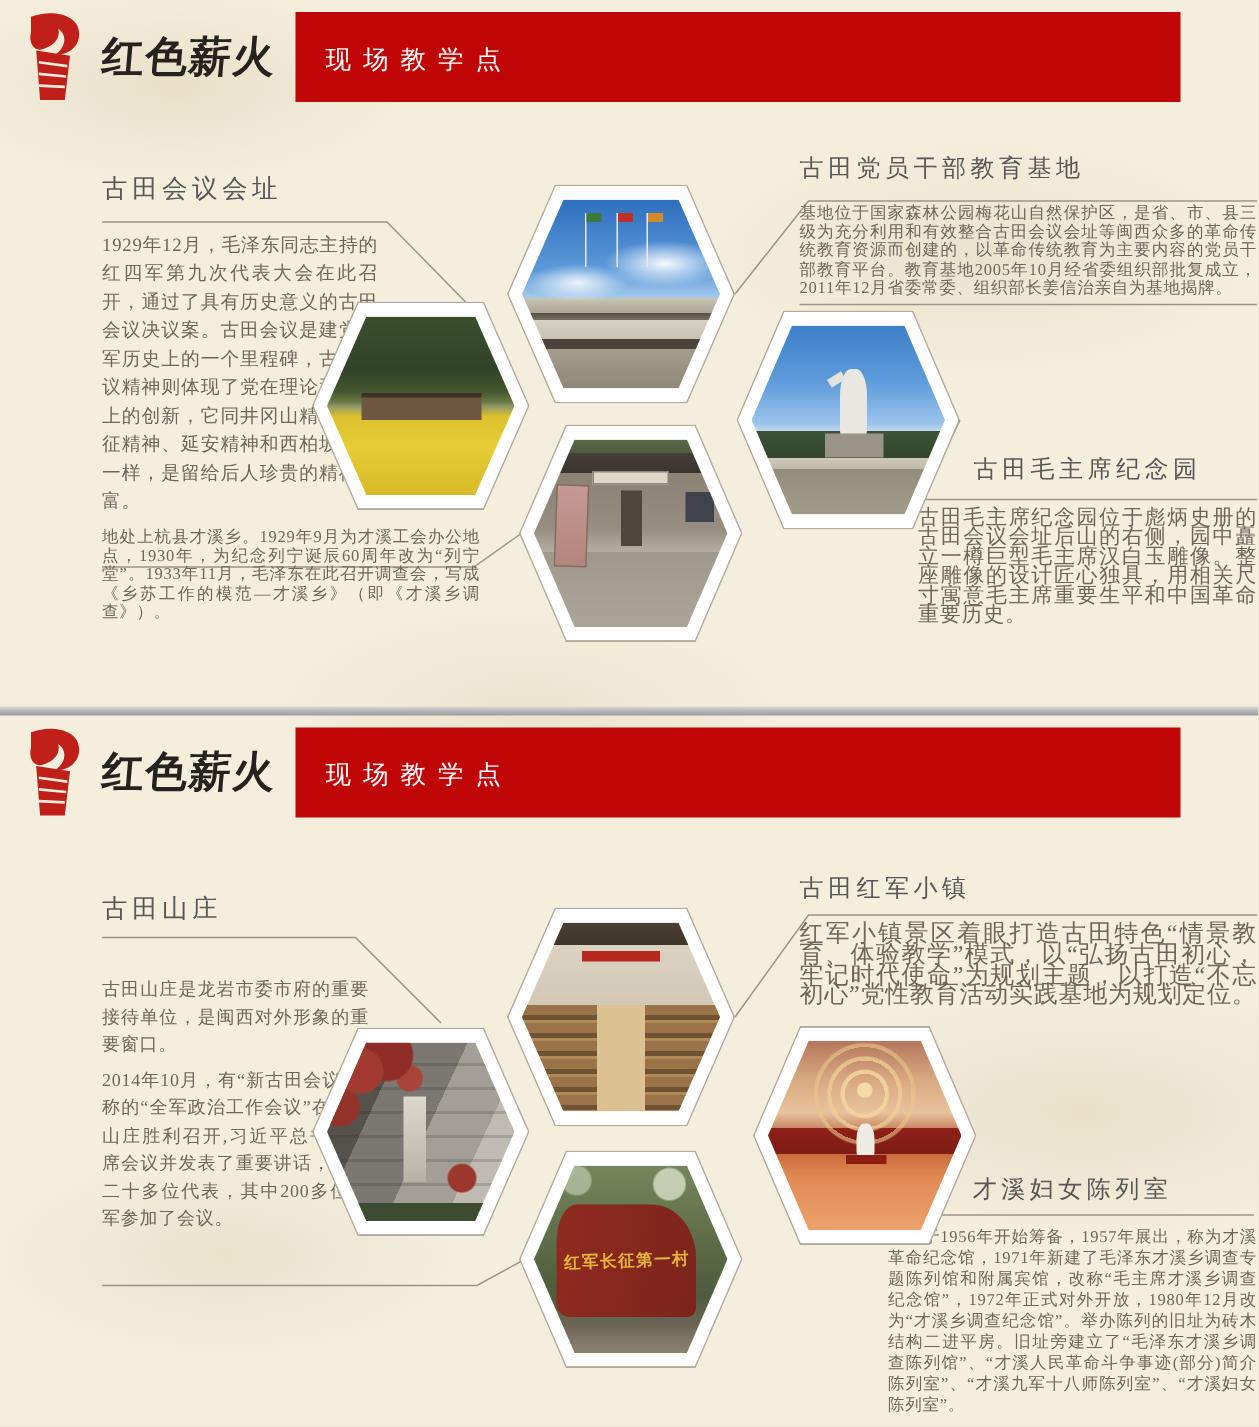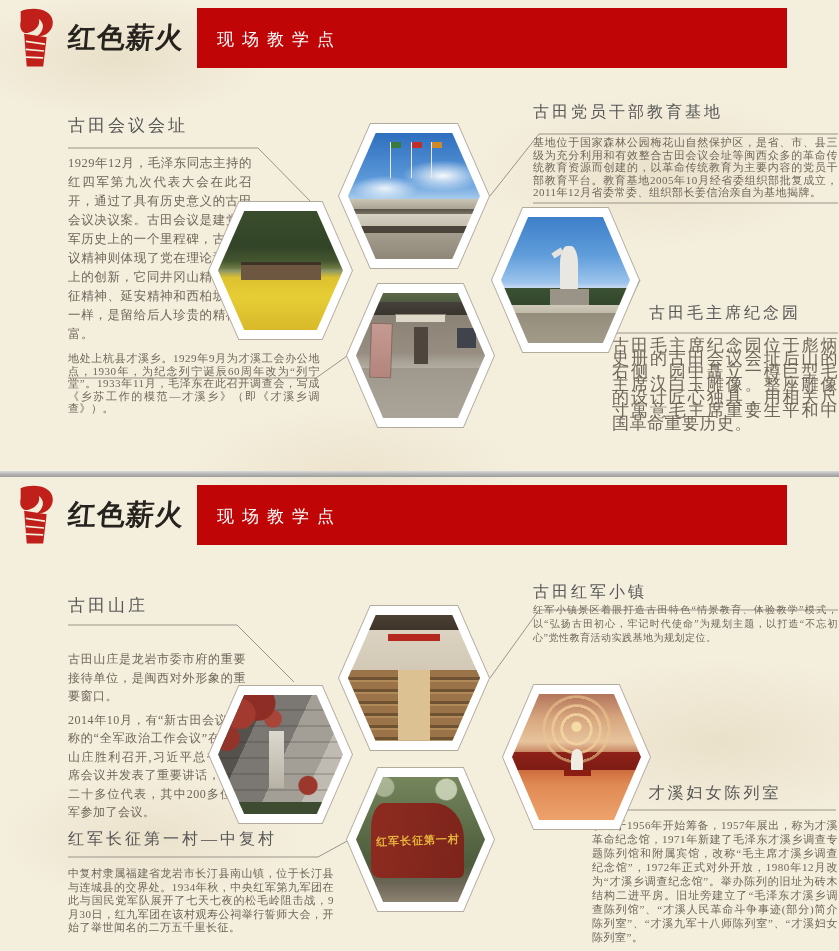--- a/index.html
+++ b/index.html
@@ -35,30 +35,30 @@
   .sec-title{font-size:16px;color:#575757;letter-spacing:3px;white-space:nowrap;}
   .sec-title.big{font-size:17px;}
   .sec-body{color:#6f665b;text-align:justify;letter-spacing:.5px;}
   .sec.center .sec-title{text-align:center;white-space:normal;}
 
   #s1a{left:68px;top:114px;width:184px;}
   #s1a .sec-body{margin-top:17px;font-size:12.5px;line-height:19px;}
   #s1b{left:533px;top:102px;width:305px;}
   #s1b .sec-body{margin-top:13px;font-size:11px;line-height:12.6px;}
   #s1c{left:612px;top:303px;width:226px;}
-  #s1c .sec-body{margin-top:15px;font-size:17px;line-height:13px;}
+  #s1c .sec-body{margin-top:15px;font-size:14px;line-height:13px;}
   #s1d{left:68px;top:348px;width:252px;}
   #s1d .sec-body{margin-top:4px;font-size:11px;line-height:12.6px;}
 
   #s2a{left:68px;top:117px;width:178px;}
   #s2a .sec-body{margin-top:33px;font-size:12px;line-height:18.5px;}
   #s2a .sec-body p{margin:0;}
   #s2a .sec-body p + p{margin-top:5px;}
   #s2b{left:533px;top:105px;width:305px;}
-  #s2b .sec-body{font-size:10px;line-height:13.8px;}
+  #s2b .sec-body{margin-top:13px;font-size:16px;line-height:13.8px;}
   #s2c{left:592px;top:306px;width:246px;}
   #s2c .sec-body{margin-top:14px;font-size:11px;line-height:14px;}
   #s2d{left:68px;top:352px;width:266px;}
   #s2d .sec-body{margin-top:17px;font-size:11px;line-height:13.5px;}
 
   
   .hex{position:absolute;}
   .hexA{left:338px;top:123px;width:152px;height:146px;}
   .hexB{left:208px;top:201px;width:145px;height:139px;}
   .hexC{left:346px;top:283px;width:149px;height:145px;}
@@ -255,24 +255,20 @@
       </div>
     </div>
     <div class="sec" id="s2b">
       <div class="sec-title">古田红军小镇</div>
       <div class="sec-body">红军小镇景区着眼打造古田特色“情景教育、体验教学”模式，以“弘扬古田初心，牢记时代使命”为规划主题，以打造“不忘初心”党性教育活动实践基地为规划定位。</div>
     </div>
     <div class="sec center" id="s2c">
       <div class="sec-title">才溪妇女陈列室</div>
       <div class="sec-body">该馆于1956年开始筹备，1957年展出，称为才溪革命纪念馆，1971年新建了毛泽东才溪乡调查专题陈列馆和附属宾馆，改称“毛主席才溪乡调查纪念馆”，1972年正式对外开放，1980年12月改为“才溪乡调查纪念馆”。举办陈列的旧址为砖木结构二进平房。旧址旁建立了“毛泽东才溪乡调查陈列馆”、“才溪人民革命斗争事迹(部分)简介陈列室”、“才溪九军十八师陈列室”、“才溪妇女陈列室”。</div>
     </div>
-    <div class="sec" id="s2d">
-      <div class="sec-title">红军长征第一村—中复村</div>
-      <div class="sec-body">中复村隶属福建省龙岩市长汀县南山镇，位于长汀县与连城县的交界处。1934年秋，中央红军第九军团在此与国民党军队展开了七天七夜的松毛岭阻击战，9月30日，红九军团在该村观寿公祠举行誓师大会，开始了举世闻名的二万五千里长征。</div>
-    </div>
 
     <div class="hex hexA">
       <div class="hx hx-ring"></div>
       <div class="hx hx-frame"></div>
       <div class="hx hx-photo photo-class">
         <div class="deco rbanner"></div>
       </div>
     </div>
     <div class="hex hexB">
       <div class="hx hx-ring"></div>

